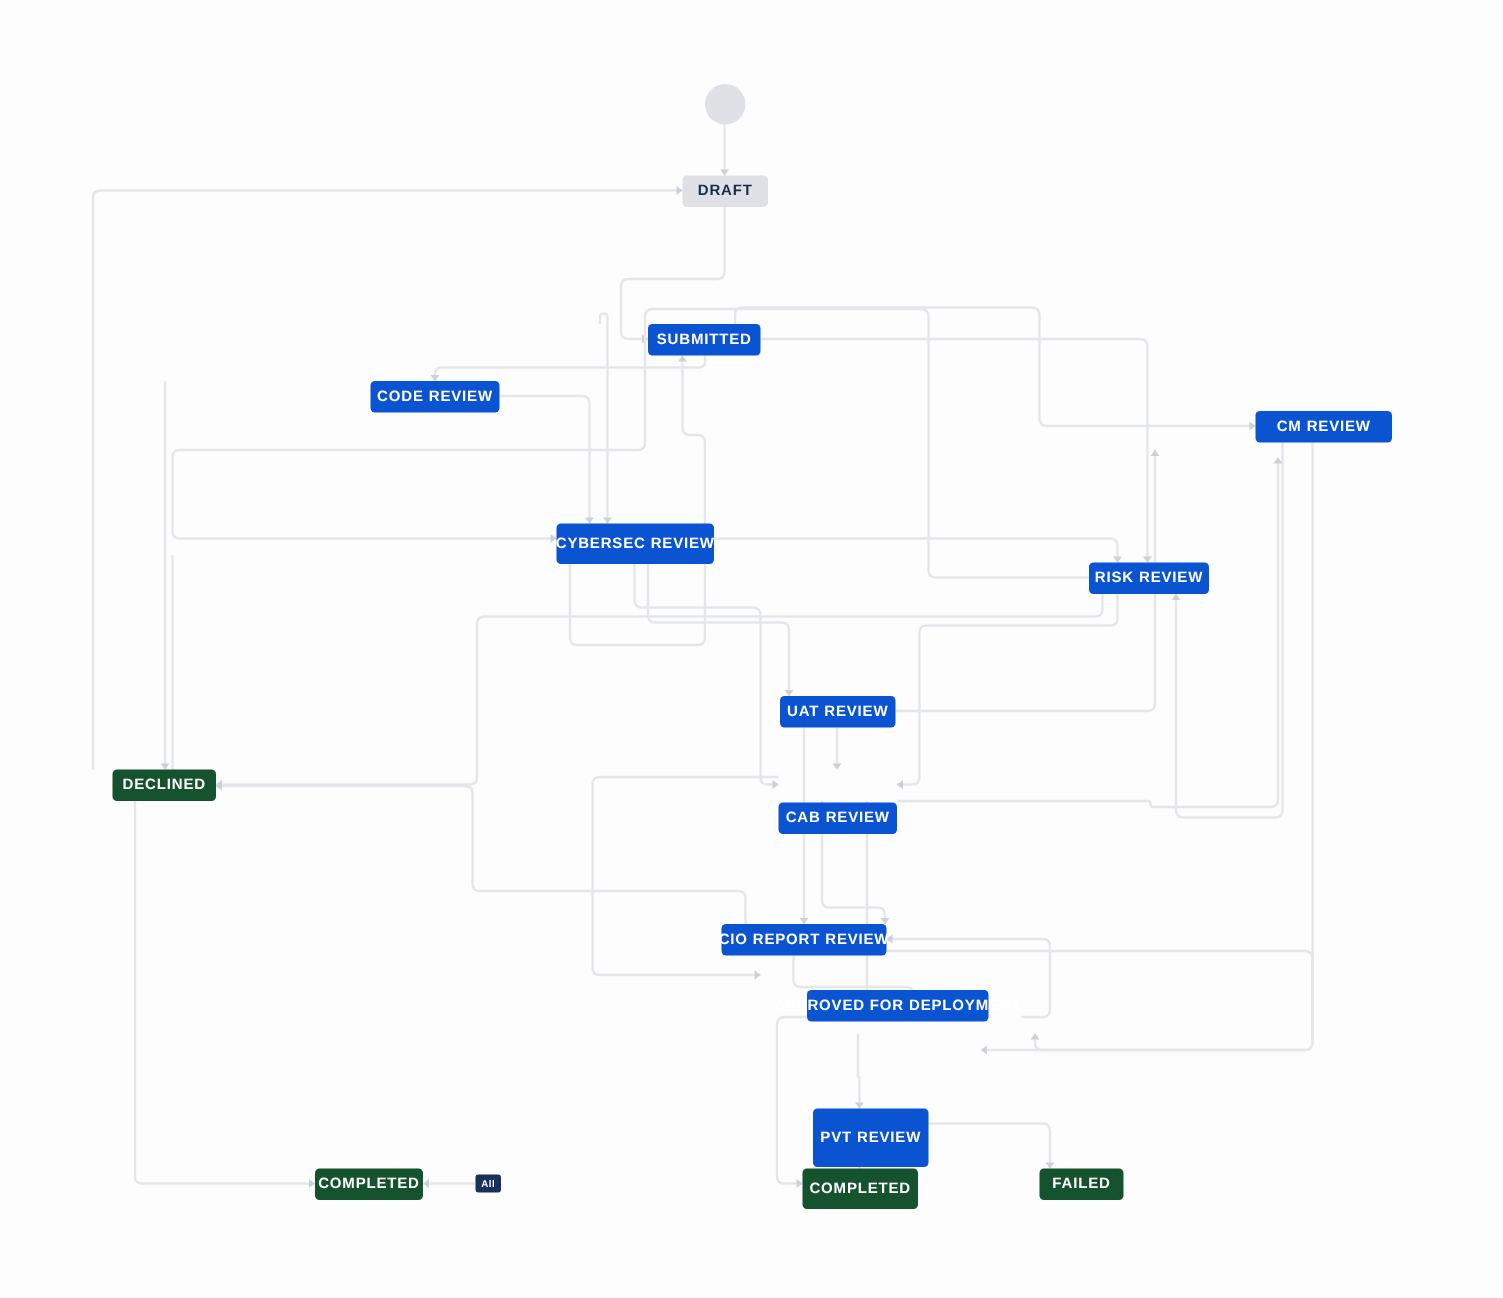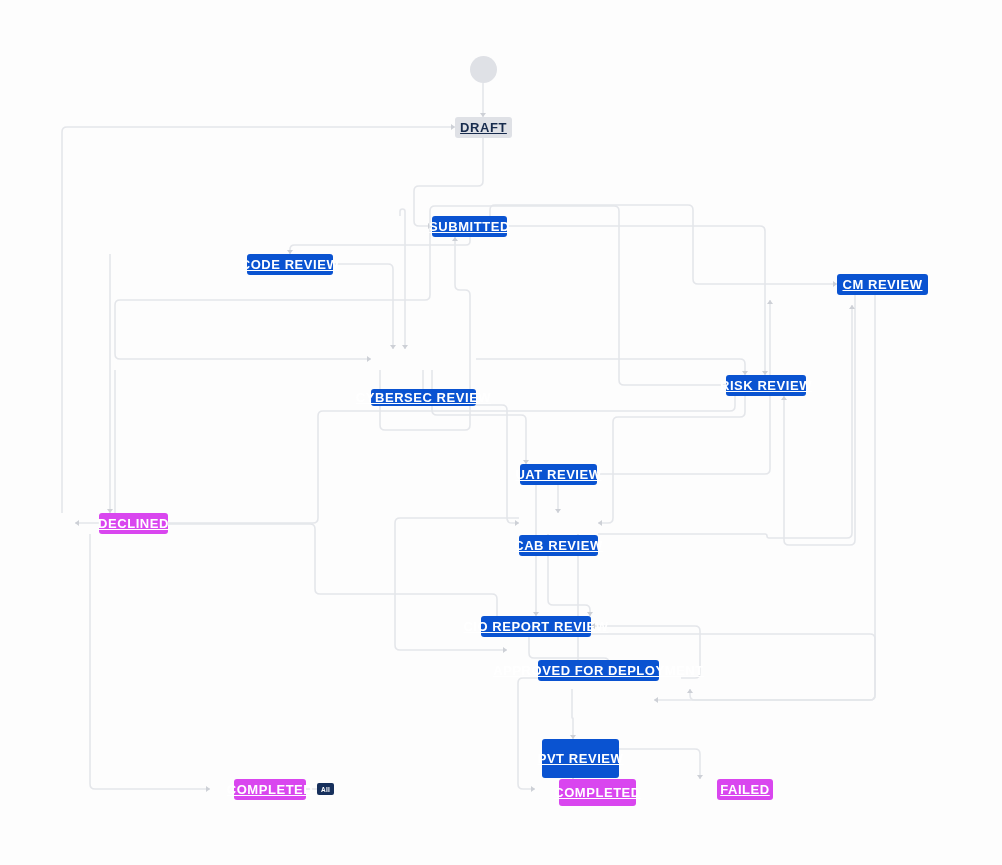--- a/index.html
+++ b/index.html
@@ -36,37 +36,35 @@
   .arrow-head {
     fill: #cdd0d6;
   }
   .node {
     position: absolute;
     box-sizing: border-box;
     display: flex;
     align-items: center;
     justify-content: center;
     border-radius: 3px;
-    font-size: 13px;
+    font-size: 10px;
     font-weight: bold;
     letter-spacing: 0.55px;
     white-space: nowrap;
     text-align: center;
     user-select: none;
     cursor: pointer;
-    text-decoration: underline;
   }
   .node-blue {
     background: #0a53d1;
     color: #ffffff;
   }
   .node-green {
-    background: #d946ef;
+    background: #14532d;
     color: #ffffff;
-    margin-left: 24px;
   }
   .node-grey {
     background: #dfe1e6;
     color: #172b4d;
   }
   .node-badge {
     position: absolute;
     box-sizing: border-box;
     display: flex;
     align-items: center;
@@ -248,21 +246,21 @@
       </div>
       <div class="node node-blue" style="left: 432px; top: 216px; width: 75px; height: 21px;">
         <span>SUBMITTED</span>
       </div>
       <div class="node node-blue" style="left: 247px; top: 254px; width: 86px; height: 21px;">
         <span>CODE REVIEW</span>
       </div>
       <div class="node node-blue" style="left: 837px; top: 274px; width: 91px; height: 21px;">
         <span>CM REVIEW</span>
       </div>
-      <div class="node node-blue" style="left: 371px; top: 349px; width: 105px; height: 17px; margin-top: 40px;">
+      <div class="node node-blue" style="left: 371px; top: 349px; width: 105px; height: 27px;">
         <span>CYBERSEC REVIEW</span>
       </div>
       <div class="node node-blue" style="left: 726px; top: 375px; width: 80px; height: 21px;">
         <span>RISK REVIEW</span>
       </div>
       <div class="node node-blue" style="left: 520px; top: 464px; width: 77px; height: 21px;">
         <span>UAT REVIEW</span>
       </div>
       <div class="node node-green" style="left: 75px; top: 513px; width: 69px; height: 21px;">
         <span>DECLINED</span>

